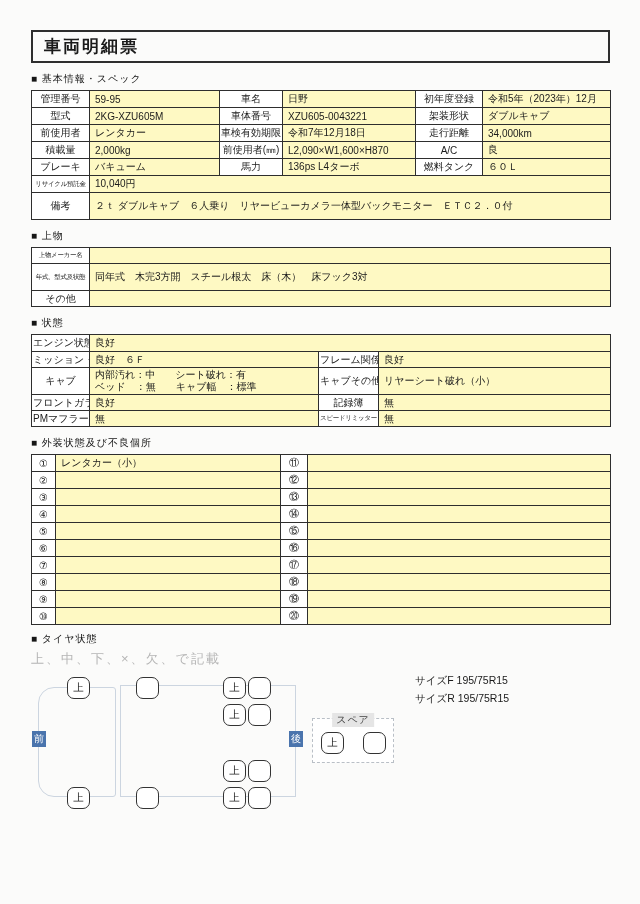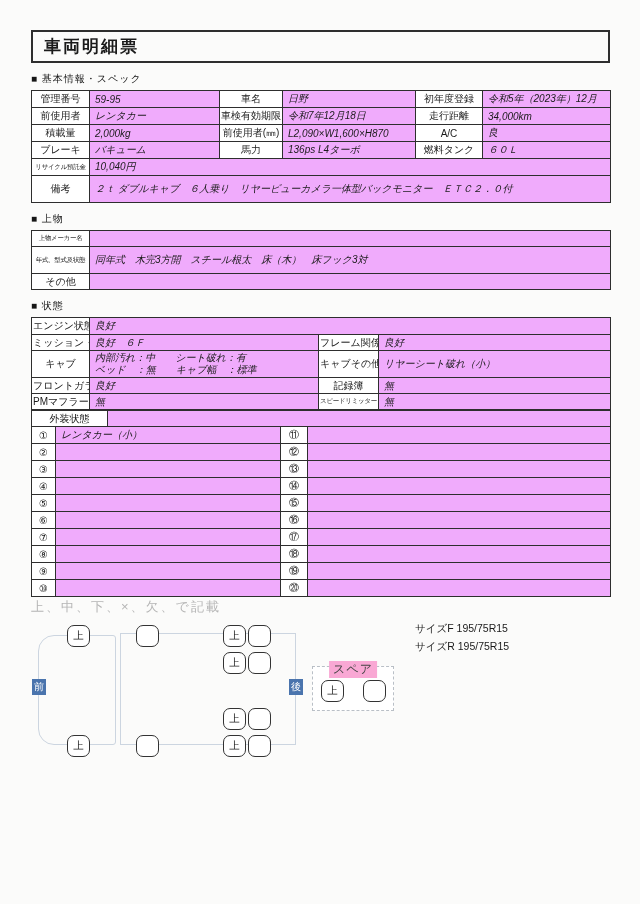--- a/index.html
+++ b/index.html
@@ -24,21 +24,21 @@
   table{border-collapse:collapse;table-layout:fixed;width:579px;}
   td{
     border:1px solid #2e2e2e;
     font-size:10px;
     padding:0 5px;
     height:16px;
     vertical-align:middle;
     overflow:hidden;white-space:nowrap;
   }
   td.lbl{text-align:center;padding:0 1px;background:#fff;}
-  td.val{text-align:left;background:#f0abfc;font-style:italic;}
+  td.val{text-align:left;background:#fef9c3;}
   td.s{font-size:10px;}
   td.xs{font-size:6.5px;letter-spacing:-0.3px;}
   tr.tall td{height:26px;}
   tr.mid td{height:15px;}
   .two-line{line-height:12px;white-space:normal;font-size:10px;}
 
   .circ{text-align:center;font-size:10px;padding:0 1px;background:#fff;}
 
   
   .tire-note{font-size:13px;color:#b5b5b5;margin:1px 0 2px 0;letter-spacing:2px;}
@@ -54,21 +54,21 @@
   .badge{
     position:absolute;width:14px;height:16px;background:#4a74ad;color:#fff;
     font-size:10px;text-align:center;line-height:16px;
   }
   .spare{
     position:absolute;left:281px;top:48px;width:82px;height:45px;
     border:1px dashed #b9bfc6;box-sizing:border-box;background:#fff;
   }
   .spare .legend{
     position:absolute;top:-6px;left:50%;transform:translateX(-50%);
-    background:#f9a8d4;padding:0 4px;font-size:12px;color:#444;letter-spacing:1px;white-space:nowrap;
+    background:#e5e5e5;padding:0 4px;font-size:10px;color:#444;letter-spacing:1px;white-space:nowrap;
   }
   .sizes{position:absolute;left:384px;top:1px;font-size:10.5px;line-height:18px;color:#1b1b1b;}
 </style>
 </head>
 <body>
 
 <div class="page">
   <div class="content">
 
     <div class="title-box">
@@ -89,20 +89,28 @@
       <tbody>
           <tr>
         <td class="lbl">管理番号</td>
         <td class="val">59-95</td>
         <td class="lbl">車名</td>
         <td class="val">日野</td>
         <td class="lbl s">初年度登録</td>
         <td class="val">令和5年（2023年）12月</td>
       </tr>
       <tr>
+        <td class="lbl">型式</td>
+        <td class="val">2KG-XZU605M</td>
+        <td class="lbl">車体番号</td>
+        <td class="val">XZU605-0043221</td>
+        <td class="lbl">架装形状</td>
+        <td class="val">ダブルキャブ</td>
+      </tr>
+      <tr>
         <td class="lbl">前使用者</td>
         <td class="val">レンタカー</td>
         <td class="lbl s">車検有効期限</td>
         <td class="val">令和7年12月18日</td>
         <td class="lbl">走行距離</td>
         <td class="val">34,000km</td>
       </tr>
       <tr>
         <td class="lbl">積載量</td>
         <td class="val">2,000kg</td>
@@ -192,34 +200,31 @@
       </tr>
       <tr class="mid">
         <td class="lbl s">PMマフラー</td>
         <td class="val">無</td>
         <td class="lbl xs">スピードリミッター</td>
         <td class="val">無</td>
       </tr>
     </tbody>
       </table>
 
+    <div class="sec-heading">■ 外装状態及び不良個所</div>
 
     <table>
       <colgroup>
           <col style="width:24px">
           <col style="width:52px">
           <col style="width:173px">
           <col style="width:27px">
           <col style="width:303px">
         </colgroup>
       <tbody>
-          <tr class="mid">
-        <td class="lbl" colspan="2">外装状態</td>
-        <td class="val" colspan="3"></td>
-      </tr>
       <tr>
             <td class="circ">①</td>
             <td class="val" colspan="2">レンタカー（小）</td>
             <td class="circ">⑪</td>
             <td class="val"></td>
           </tr>
       <tr>
             <td class="circ">②</td>
             <td class="val" colspan="2"></td>
             <td class="circ">⑫</td>
@@ -269,20 +274,21 @@
           </tr>
       <tr>
             <td class="circ">⑩</td>
             <td class="val" colspan="2"></td>
             <td class="circ">⑳</td>
             <td class="val"></td>
           </tr>
     </tbody>
       </table>
 
+    <div class="sec-heading" style="margin-top:7px">■ タイヤ状態</div>
     <div class="tire-note">上、中、下、×、欠、で記載</div>
 
     <div class="diagram">
       <div class="sizes">
         <div>サイズF 195/75R15</div>
         <div>サイズR 195/75R15</div>
       </div>
 
       <div class="outline cab"></div>
       <div class="outline bed"></div>

